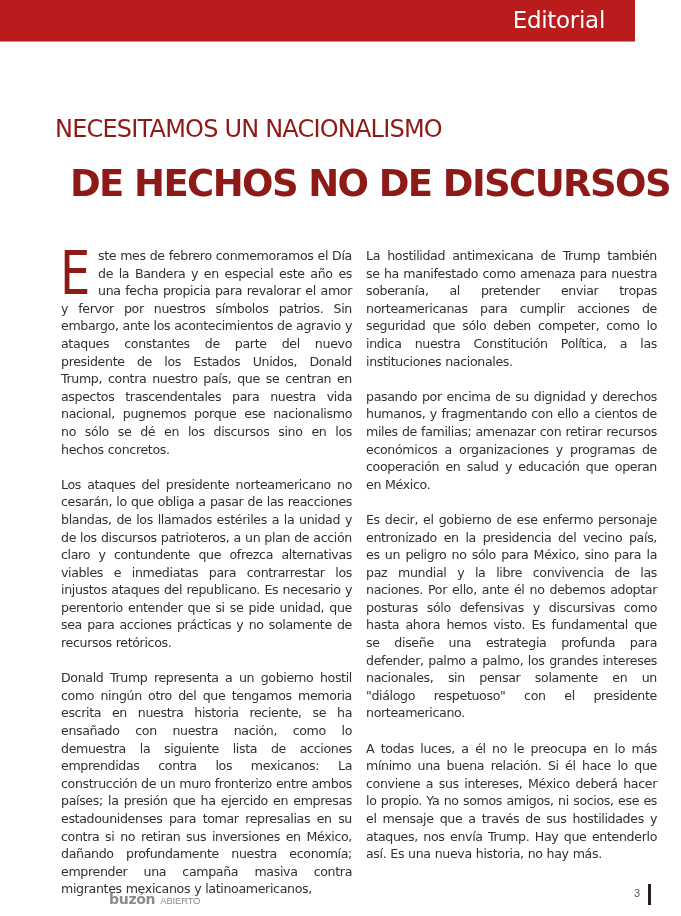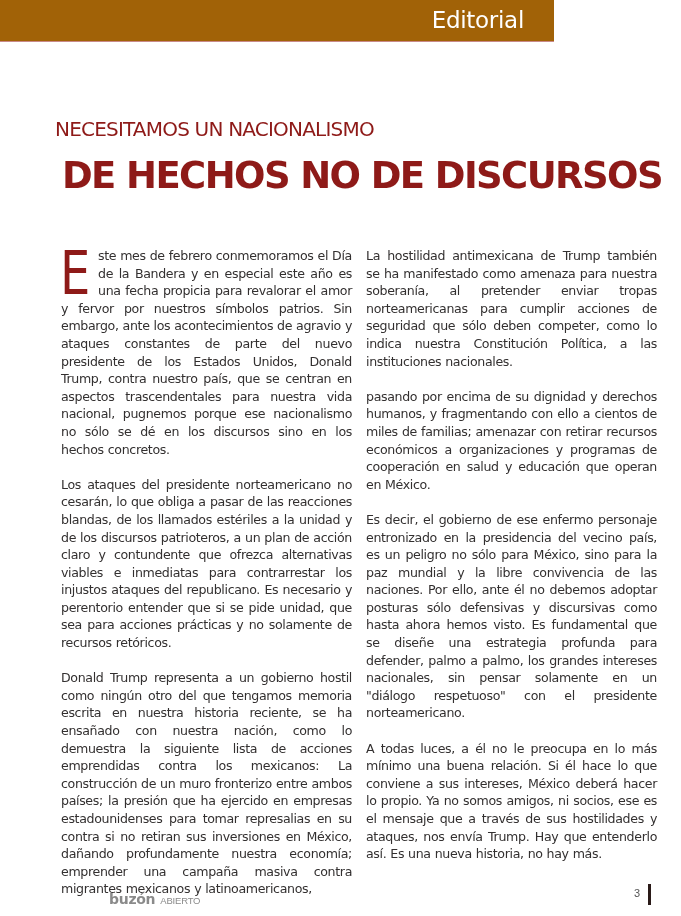--- a/index.html
+++ b/index.html
@@ -10,43 +10,43 @@
   body {
     width: 681px;
     height: 916px;
     position: relative;
     overflow: hidden;
     font-family: "DejaVu Sans", sans-serif;
   }
   .header-band {
     position: absolute;
     left: 0; top: 0;
-    width: 554px;
+    width: 635px;
     height: 41px;
-    background: #a16207;
+    background: #b91c1c;
     border-bottom: 1px solid #c98a88;
   }
   .header-label {
     position: absolute;
     right: 30px;
     top: 5px;
     color: #ffffff;
     font-family: "DejaVu Sans", sans-serif;
     font-size: 23px;
     font-weight: normal;
     letter-spacing: -0.3px;
     line-height: 30px;
   }
   .title-line1 {
     position: absolute;
     left: 55px;
     top: 114px;
     color: #8e1a18;
     font-family: "DejaVu Sans", sans-serif;
-    font-size: 20px;
+    font-size: 24px;
     font-weight: normal;
     letter-spacing: -0.8px;
     white-space: nowrap;
     line-height: 30px;
   }
   .title-line2 {
     position: absolute;
     left: 54px;
     top: 146px;
     color: #8e1a18;
@@ -127,21 +127,21 @@
   }
 </style>
 </head>
 <body>
 
 <div class="header-band">
   <span class="header-label">Editorial</span>
 </div>
 
 <h1 class="title-line1" style="margin:0;">NECESITAMOS UN NACIONALISMO</h1>
-<h2 class="title-line2" style="margin:8px;">DE HECHOS NO DE DISCURSOS</h2>
+<h2 class="title-line2" style="margin:16px;">DE HECHOS NO DE DISCURSOS</h2>
 
 <div class="col col-left">
   <p>
     <span class="dropcap">E</span><span>ste mes de febrero conmemoramos el Día de la Bandera y en especial este año es una fecha propicia para revalorar el amor y fervor por nuestros símbolos patrios. Sin embargo, ante los acontecimientos de agravio y ataques constantes de parte del nuevo presidente de los Estados Unidos, Donald Trump, contra nuestro país, que se centran en aspectos trascendentales para nuestra vida nacional, pugnemos porque ese nacionalismo no sólo se dé en los discursos sino en los hechos concretos.</span>
   </p>
   <p>Los ataques del presidente norteamericano no cesarán, lo que obliga a pasar de las reacciones blandas, de los llamados estériles a la unidad y de los discursos patrioteros, a un plan de acción claro y contundente que ofrezca alternativas viables e inmediatas para contrarrestar los injustos ataques del republicano. Es necesario y perentorio entender que si se pide unidad, que sea para acciones prácticas y no solamente de recursos retóricos.</p>
   <p>Donald Trump representa a un gobierno hostil como ningún otro del que tengamos memoria escrita en nuestra historia reciente, se ha ensañado con nuestra nación, como lo demuestra la siguiente lista de acciones emprendidas contra los mexicanos: La construcción de un muro fronterizo entre ambos países; la presión que ha ejercido en empresas estadounidenses para tomar represalias en su contra si no retiran sus inversiones en México, dañando profundamente nuestra economía; emprender una campaña masiva contra migrantes mexicanos y latinoamericanos,</p>
 </div>
 
 <div class="col col-right">

